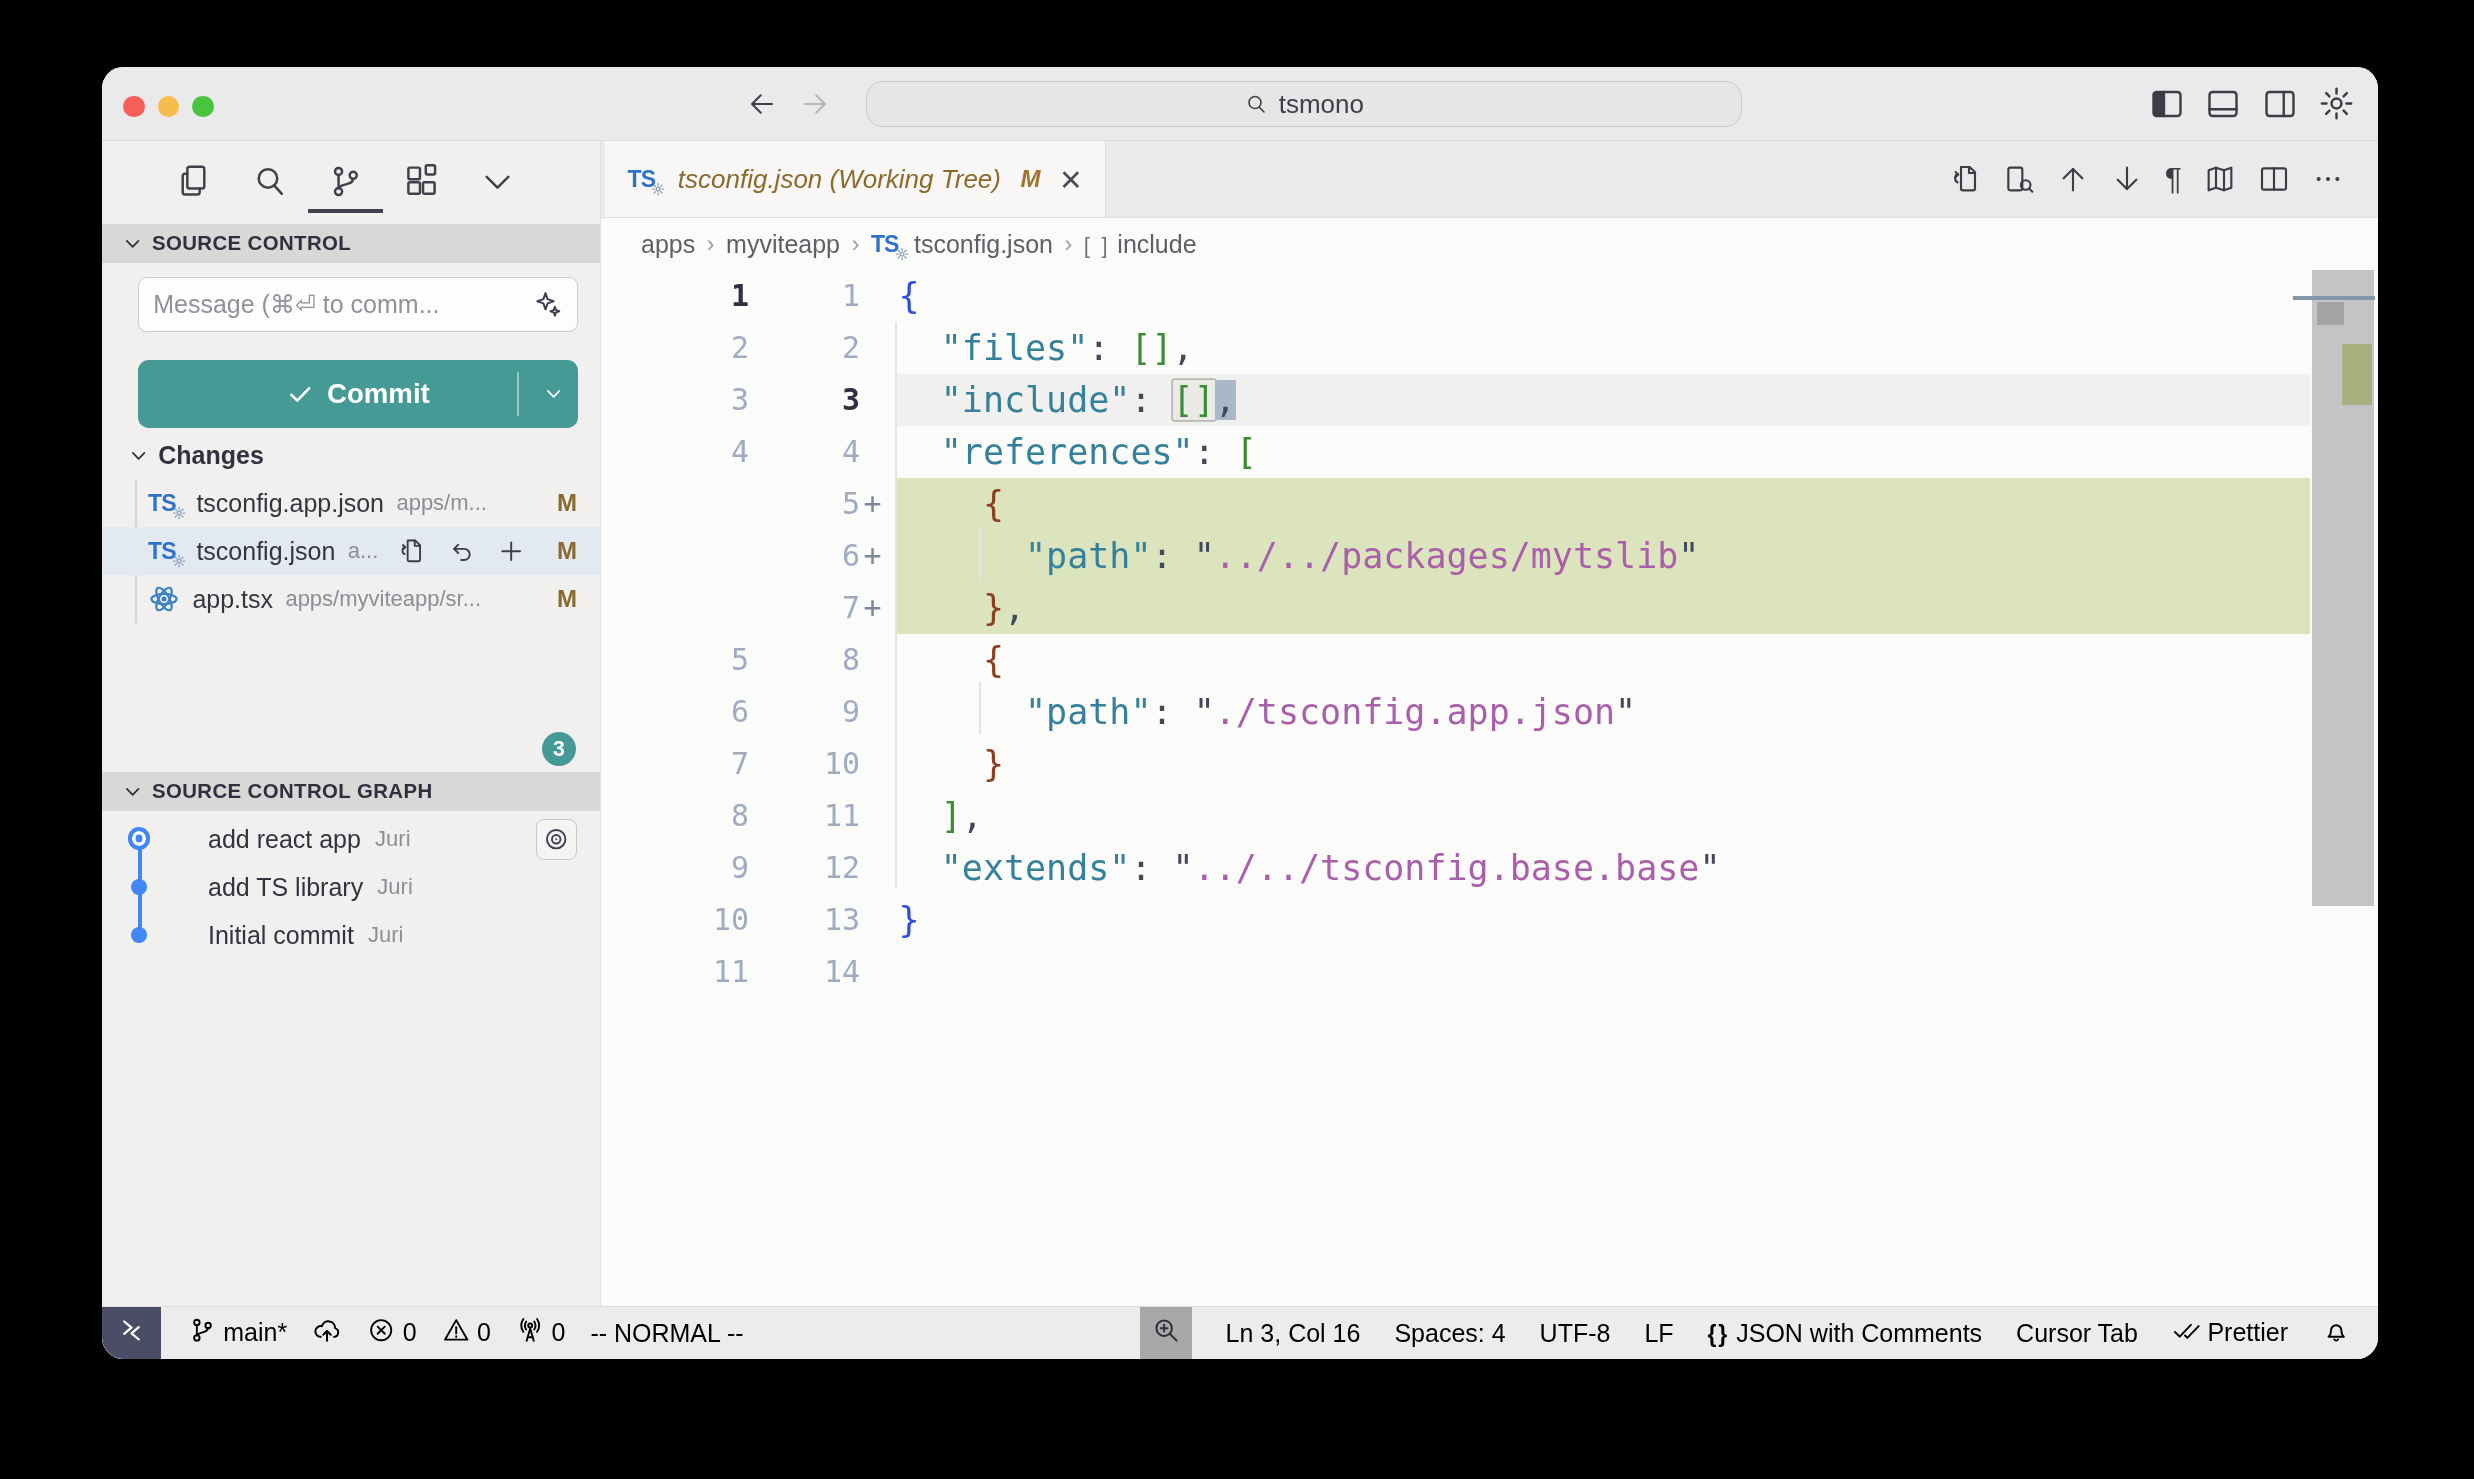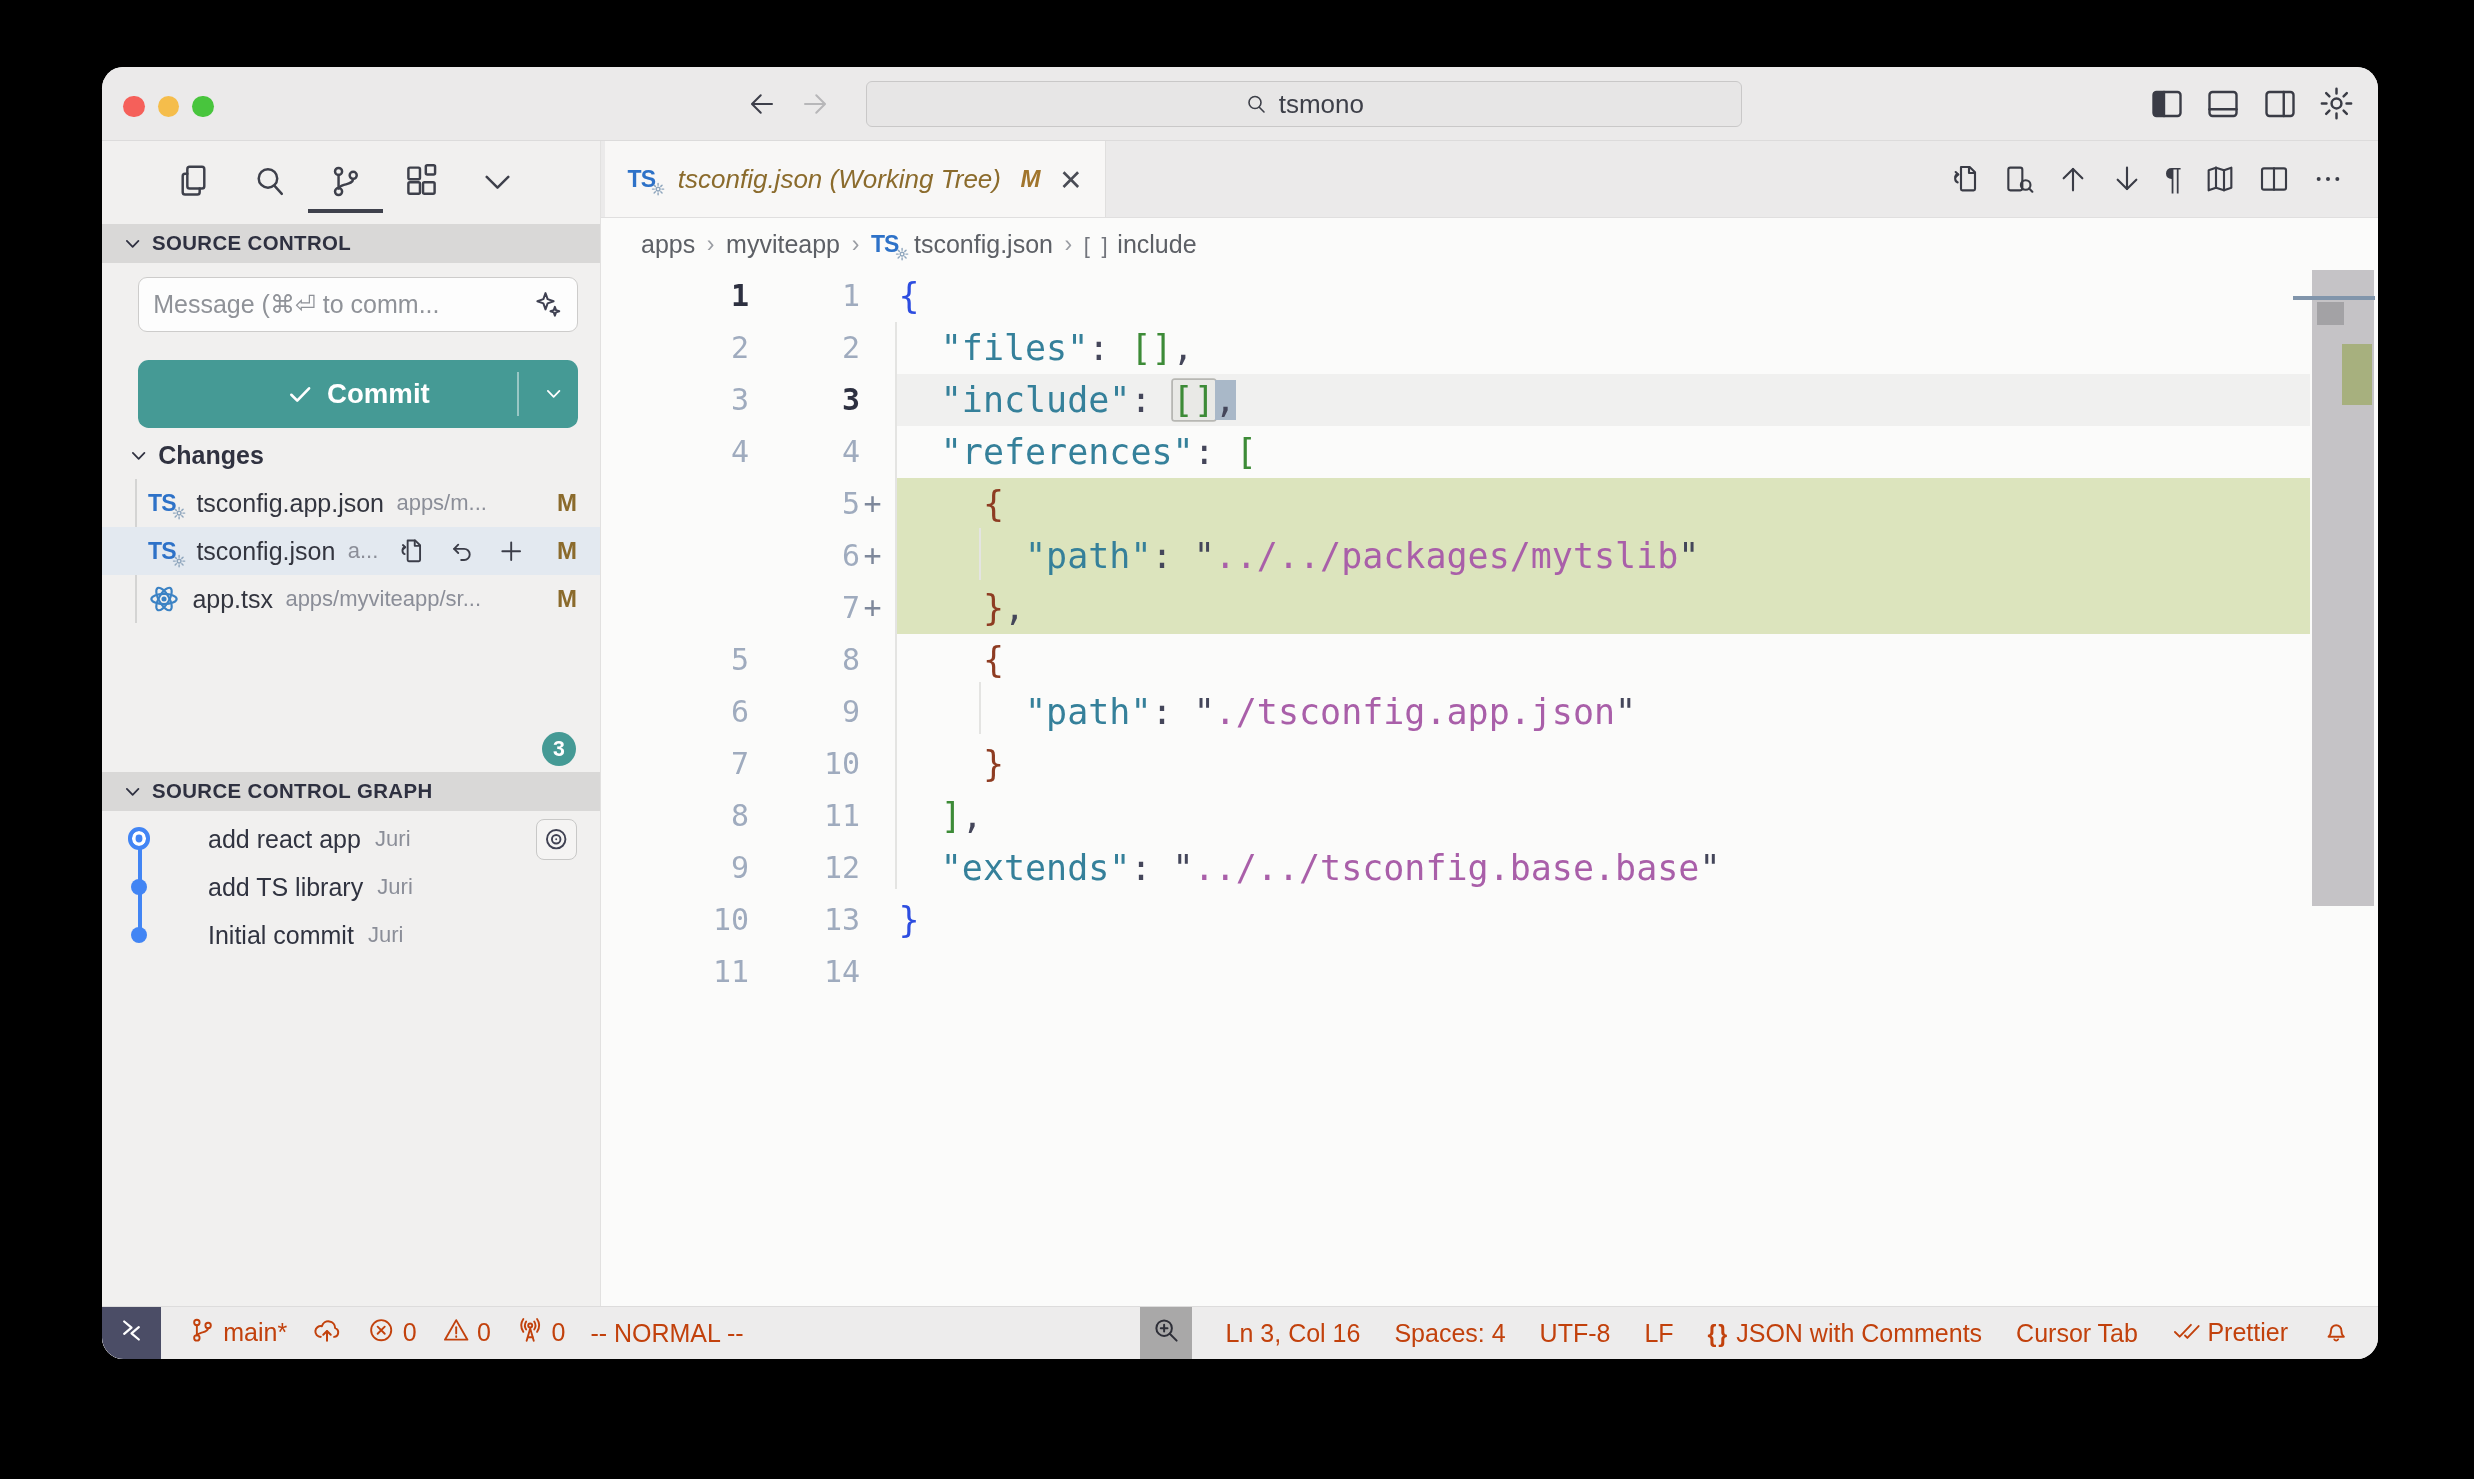--- a/index.html
+++ b/index.html
@@ -6,21 +6,21 @@
   body{width:2475px;height:1479px;background:#000;position:relative;font-family:"Liberation Sans",sans-serif;-webkit-font-smoothing:antialiased}
   .window{position:absolute;left:102px;top:67px;width:2276px;height:1292px;border-radius:21.3px;background:#f1f0ef;overflow:hidden;box-shadow:0 27px 80px rgba(0,0,0,.55)}
 
   
   .titlebar{position:relative;height:73px;background:#ebeaea;border-bottom:0.9px solid #dcdbdb}
   .lights{position:absolute;left:21.3px;top:29px;display:flex;gap:13.3px}
   .light{width:21.3px;height:21.3px;border-radius:50%}
   .light.close{background:#f5605a}.light.min{background:#f5bd4b}.light.max{background:#48c53d}
   .nav{position:absolute;left:645px;top:0;height:73px;display:flex;align-items:center;gap:23px;color:#3d3f4a}
   .nav .disabled{color:#b7b7b9}
-  .cmdcenter{position:absolute;left:764px;top:14.2px;width:874px;height:44px;border:1.8px solid #c9c8c8;background:#e7e6e6;border-radius:6px;display:flex;align-items:center;justify-content:center;gap:10.7px;color:#3e4049;font-size:26px}
+  .cmdcenter{position:absolute;left:764px;top:14.2px;width:874px;height:44px;border:1.8px solid #c9c8c8;background:#e7e6e6;border-radius:17px;display:flex;align-items:center;justify-content:center;gap:10.7px;color:#3e4049;font-size:26px}
   .tb-icons{position:absolute;right:23px;top:0;height:73px;display:flex;align-items:center;gap:20.4px;color:#3a3c46}
   .ibtn{display:inline-flex;align-items:center;justify-content:center;background:none;border:none;padding:0;color:inherit;cursor:default}
 
   
   .main{display:flex;height:1167px}
   .sidebar{position:relative;width:498px;background:#f1f0ef;border-right:1.8px solid #e2e1e0;flex:none}
   .activity{position:absolute;left:72px;top:10.7px;height:59px;display:flex;gap:37px;align-items:center;color:#3e404b}
   .act-item{position:relative;width:39px;display:flex;justify-content:center}
   .act-item.active::after{content:"";position:absolute;left:-18px;right:-18px;bottom:-13.3px;height:3.6px;background:#3f414c}
   .band-head{position:absolute;left:0;width:100%;height:39px;background:#d9d8d7;display:flex;align-items:center;gap:9px;padding-left:19.6px;box-sizing:border-box;color:#2e3040;font-size:20.4px;font-weight:700;letter-spacing:0.4px}
@@ -75,21 +75,21 @@
   .ln{color:var(--link-purple);text-decoration-thickness:2.2px;text-underline-offset:6.2px}
   .bx{background:#e9e9e6;box-shadow:0 0 0 1.8px #b7b7b3;border-radius:1.8px}
   .cur{background:var(--cursor-block)}
   .ig{position:absolute;width:1.8px;background:#e4e4e2;z-index:2}
   .sb-thumb{position:absolute;left:1711px;top:-7.1px;width:62px;height:643px;background:#c5c3c6;z-index:3}
   .ov-cursorline{position:absolute;left:1692px;top:26px;width:82px;height:4.4px;background:#8195ab;z-index:4}
   .ov-handle{position:absolute;left:1716px;top:32px;width:27px;height:23px;background:#a3a2a5;z-index:4}
   .ov-added{position:absolute;left:1741px;top:74px;width:30px;height:61px;background:var(--added-overview);z-index:4}
 
   
-  .statusbar{position:absolute;left:0;bottom:0;width:100%;height:52px;background:#edecec;border-top:0.9px solid #dddcdc;display:flex;align-items:flex-end;font-size:25px;color:#c2410c}
+  .statusbar{position:absolute;left:0;bottom:0;width:100%;height:52px;background:#edecec;border-top:0.9px solid #dddcdc;display:flex;align-items:flex-end;font-size:25px;color:#000000}
   .sb-left{display:flex;align-items:center;gap:25px;height:100%}
   .sb-right{margin-left:auto;display:flex;align-items:center;gap:34px;height:100%;padding-right:27.6px}
   .sb-item{display:flex;align-items:center;gap:7.1px;white-space:nowrap}
   .sb-item.remote{width:59px;height:100%;background:var(--remote-bg);color:#fff;justify-content:center;border-bottom-left-radius:21.3px;margin-right:1.8px}
   .sb-item.boxed{width:52px;height:100%;background:#a9a8a8;color:#2e2f38;justify-content:center}
   .tsic{position:relative;display:inline-flex;width:36px;height:30px;align-items:center;flex:none}
   .tsic b{color:#2e72c8;font-size:23px;font-weight:800;font-style:normal;letter-spacing:-0.9px}
   .tsic svg{position:absolute;right:-1.8px;bottom:-1.8px;color:#8fa6bd}
   .braces-glyph{font-size:23px;letter-spacing:1.8px;font-weight:600}
 </style>

